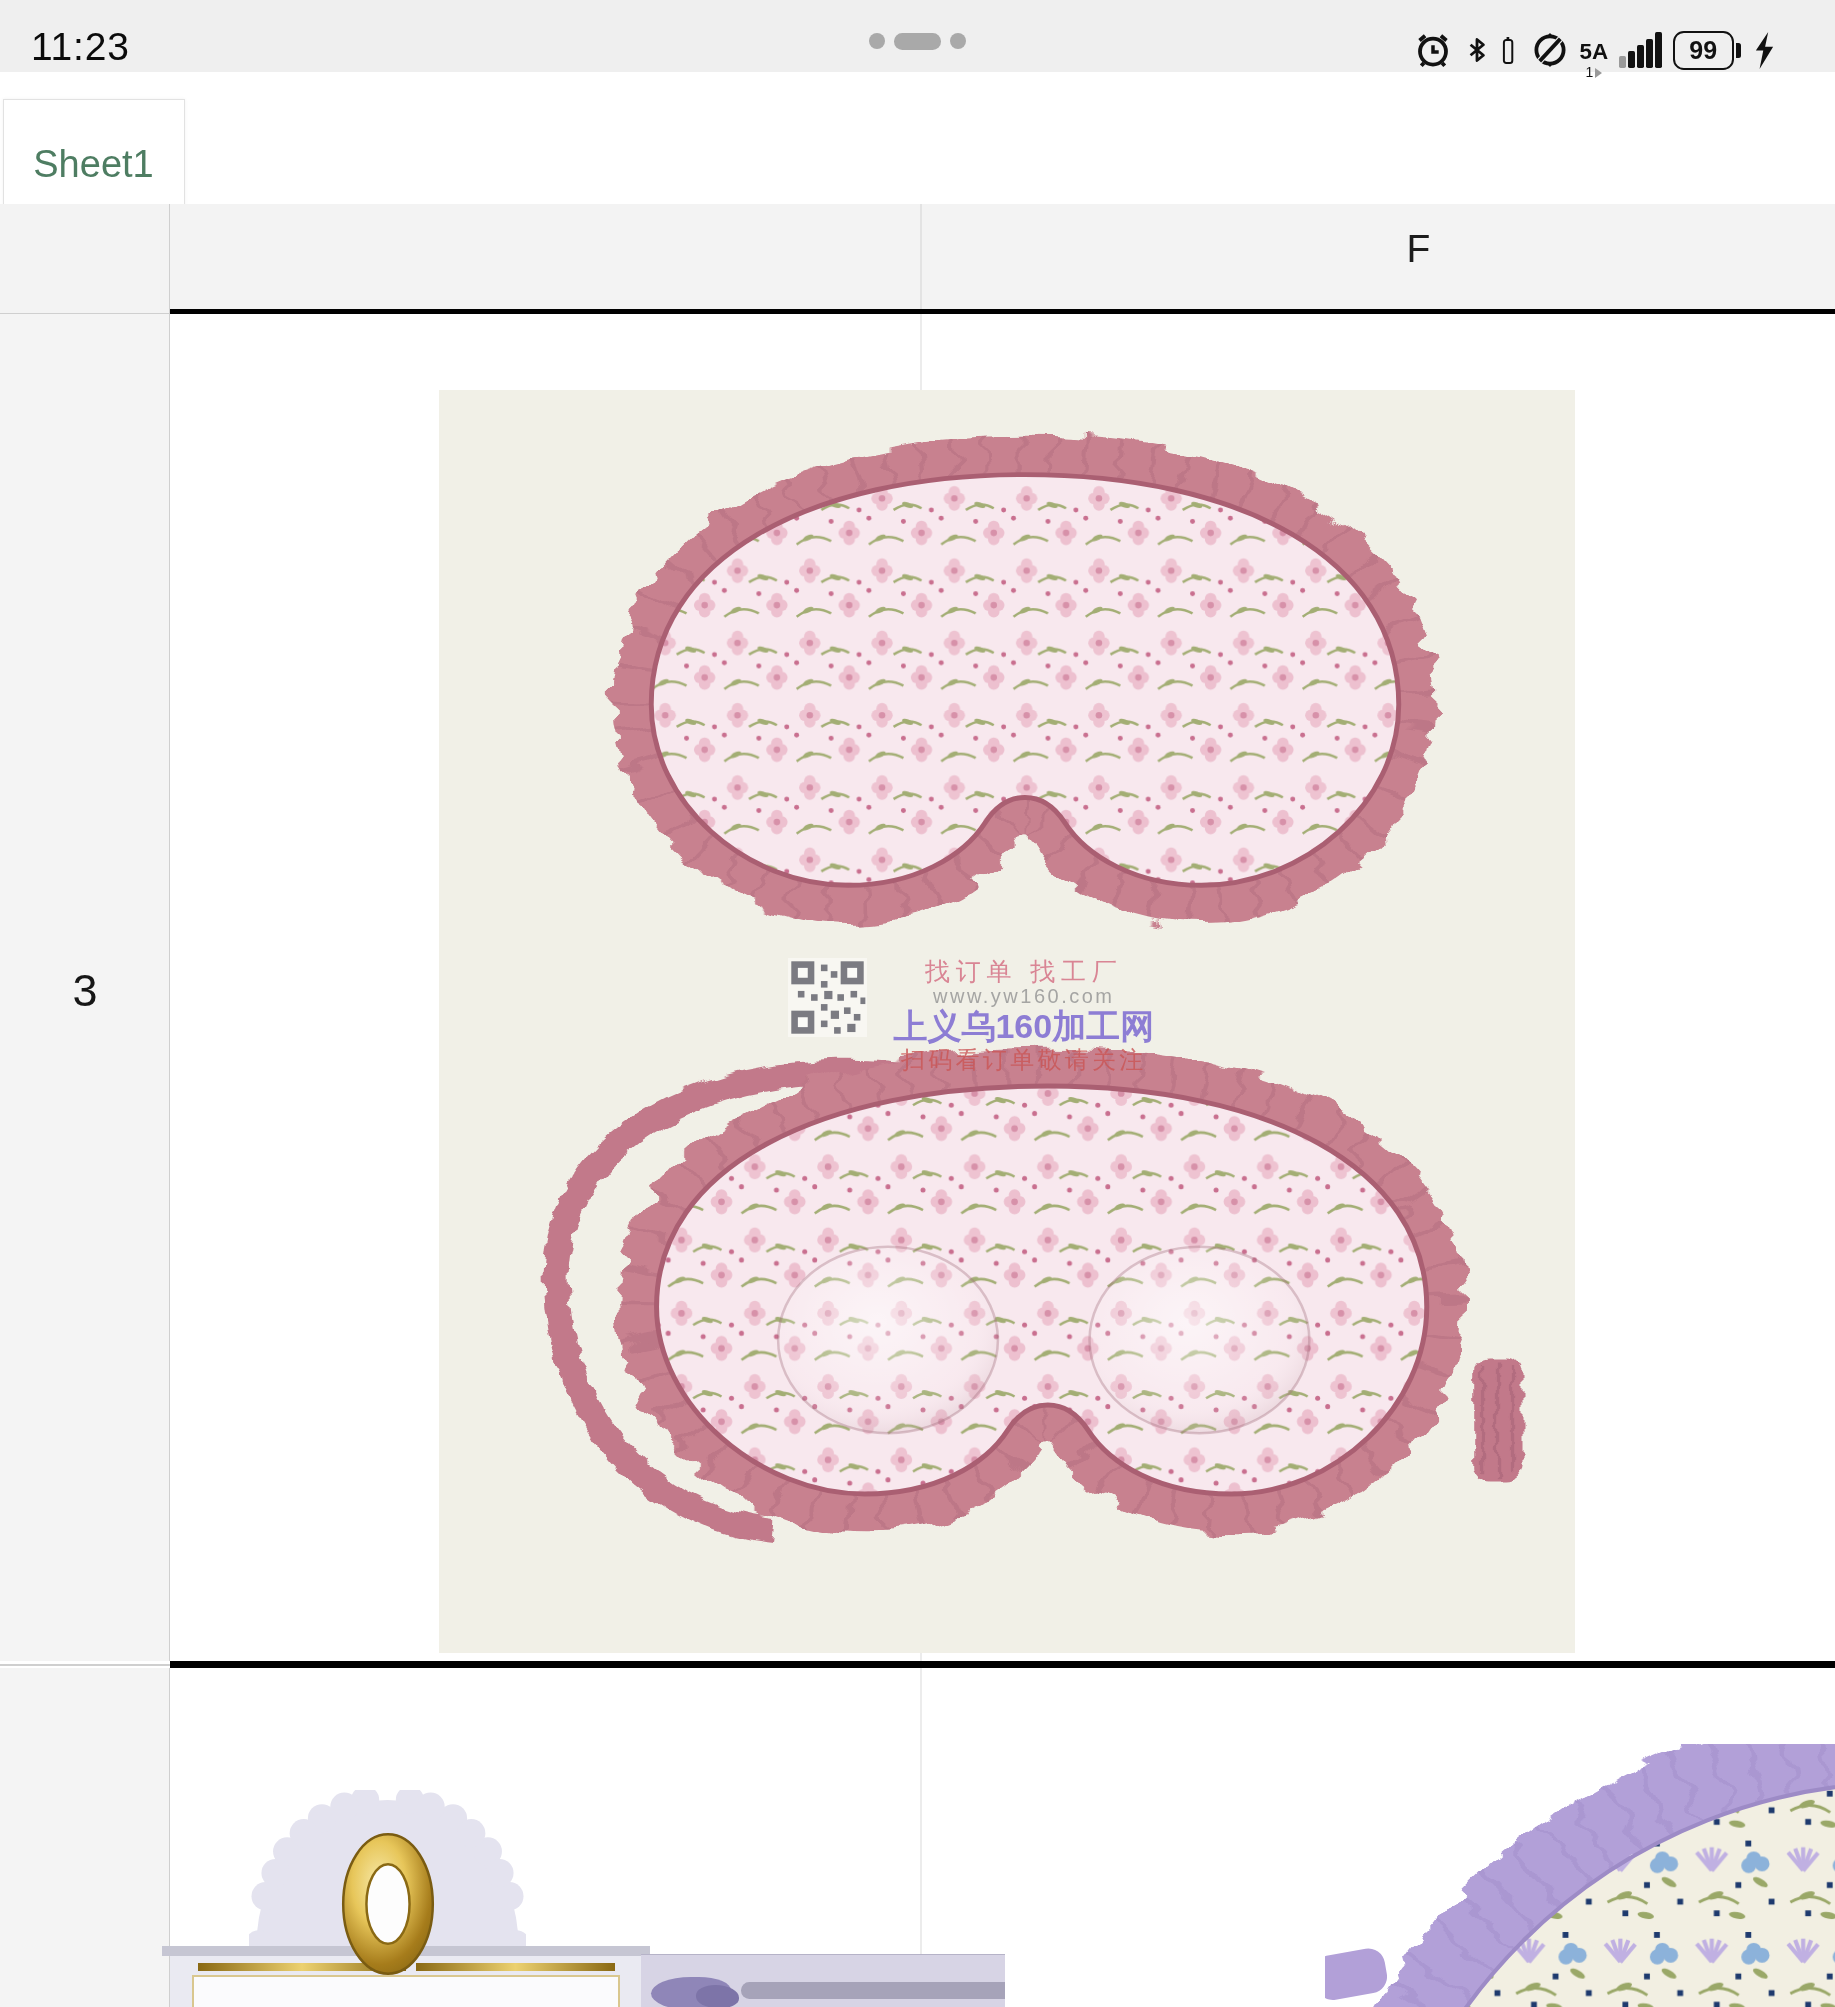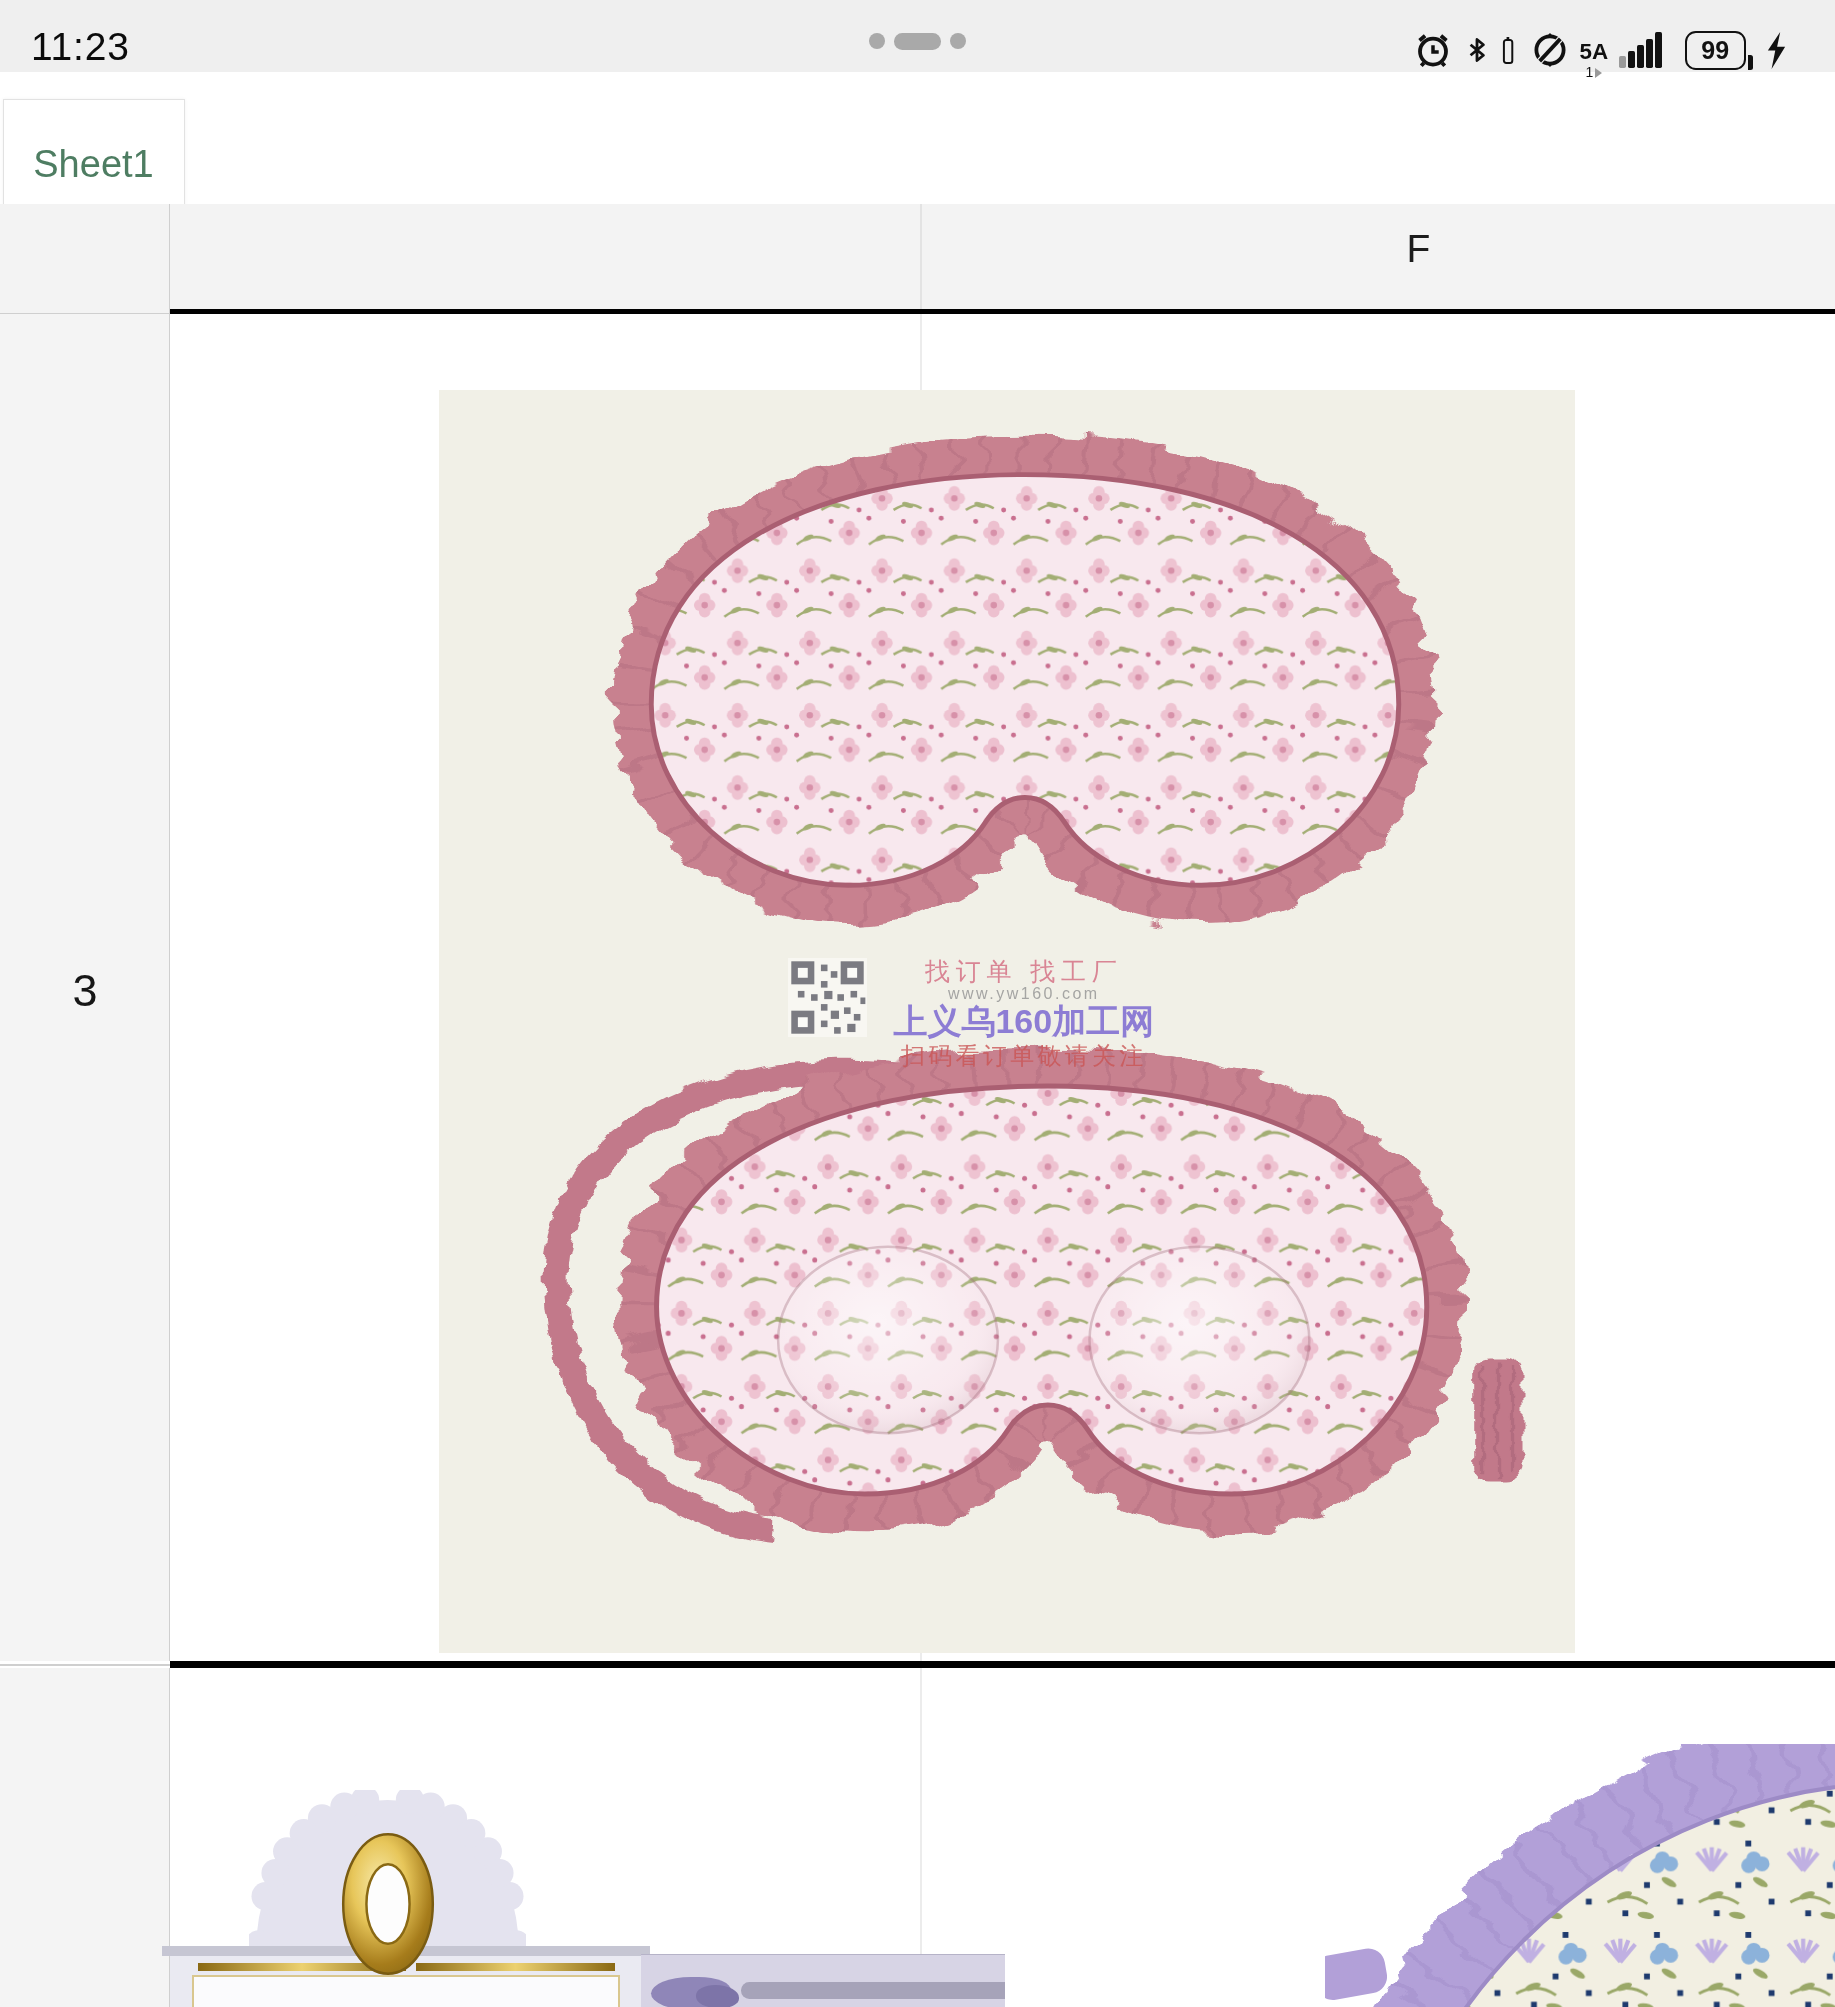--- a/index.html
+++ b/index.html
@@ -16,21 +16,21 @@
   .status-icons { position:absolute; left:1414px; top:25px; height:50px; display:flex; align-items:center; gap:10.8px; }
   .status-icons svg { display:block; }
   .net-group { display:flex; flex-direction:column; align-items:center; line-height:1;margin-top:20px; }
   .net-type { font-size:22.4px; font-weight:700; color:#111; }
   .sim-row { display:flex; align-items:flex-end; gap:1.7px; margin-top:1.7px; }
   .sim-num { font-size:14px; color:#111; }
   .tri { width:0; height:0; border-left:7.5px solid #9a9a9a; border-top:5px solid transparent; border-bottom:5px solid transparent; margin-bottom:0.8px; }
   .bars { display:flex; align-items:flex-end; gap:2.5px; }
   .bars i { display:block; width:6.6px; background:#111; border-radius:1.7px; }
   .bars i.dim { background:#9a9a9a; }
-  .battery { display:flex; align-items:flex-end;margin-left:12px; }
+  .battery { display:flex; align-items:center; }
   .battery-body { width:61px; height:39px; border:2.9px solid #111; border-radius:10.8px; display:flex; align-items:center; justify-content:center; }
   .battery-body span { font-size:25px; font-weight:600; color:#111; }
   .battery-nub { width:5px; height:15px; background:#111; border-radius:0 2.5px 2.5px 0; margin-left:2.5px; }
 
   
   .tab-bar { position:absolute; left:0; top:96px; width:1836px; height:108px; background:#ffffff; }
   .sheet-tab { position:absolute; left:2.5px; top:3.3px; width:182px; height:130px; background:#ffffff;
                border:1.7px solid #e2e2e2; box-shadow:0 0 3.3px rgba(0,0,0,0.06);
                display:flex; align-items:center; justify-content:center; }
   .sheet-tab span { color:#4e7d62; font-size:38px; }
@@ -49,21 +49,21 @@
   .row-num { position:absolute; left:0; top:651px; width:170px; text-align:center; font-size:45px; color:#161616; }
   .faint-vline { position:absolute; left:920px; top:0; width:1.7px; height:100%; background:#ececec; }
   .photo { position:absolute; left:439px; top:76px; width:1136px; height:1263px; background:#f1f0e7; }
   .mask-top { position:absolute; left:129px; top:23px; width:914px; height:575px; }
   .mask-bottom { position:absolute; left:76px; top:615px; width:1020px; height:595px; }
 
   
   .watermark { position:absolute; left:349px; top:568px; display:flex; gap:13.3px; align-items:flex-start; opacity:.88; }
   .wm-text { width:287px; text-align:center; line-height:1.05; }
   .wm-l1 { font-size:25px; letter-spacing:5.8px; color:rgba(211,104,126,.9);text-align:center; }
-  .wm-l2 { font-size:16px; color:rgba(150,150,150,.95); letter-spacing:2.5px; margin-top:1.7px; }
+  .wm-l2 { font-size:20px; color:rgba(150,150,150,.95); letter-spacing:2.5px; margin-top:1.7px; }
   .wm-l3 { font-size:34px; font-weight:700; color:rgba(118,98,208,.92); margin-top:1.7px; }
   .wm-l4 { font-size:24px; letter-spacing:3.3px; color:rgba(202,84,84,.9); margin-top:2.5px; }
 
   
   .row-divider-black { position:absolute; left:170px; top:1661px; width:1666px; height:6.6px; background:#000; }
   .row-divider-gutter { position:absolute; left:0; top:1664px; width:170px; height:1.7px; background:#cfcfcf; }
 
   
   .row4 { position:absolute; left:0; top:1668px; width:1836px; height:339px; background:#ffffff; overflow:hidden; }
   .dome-tag { position:absolute; left:249px; top:122px; }

